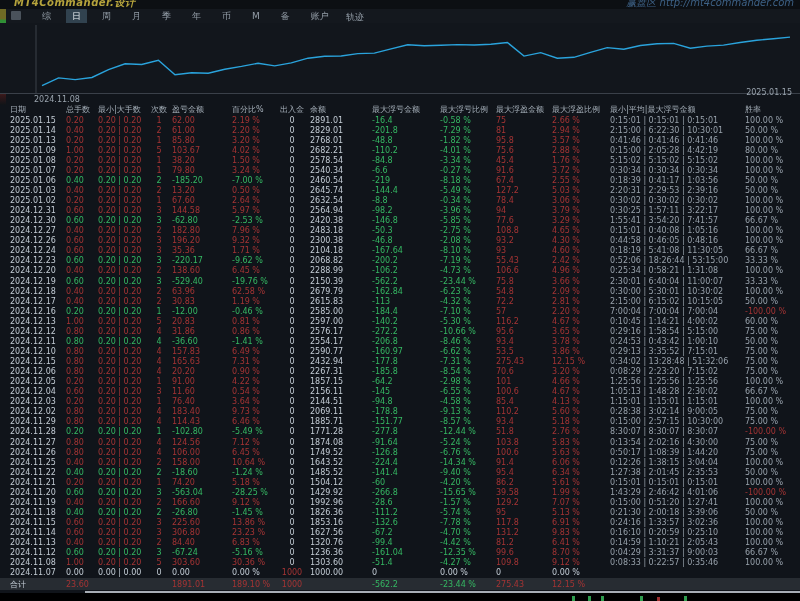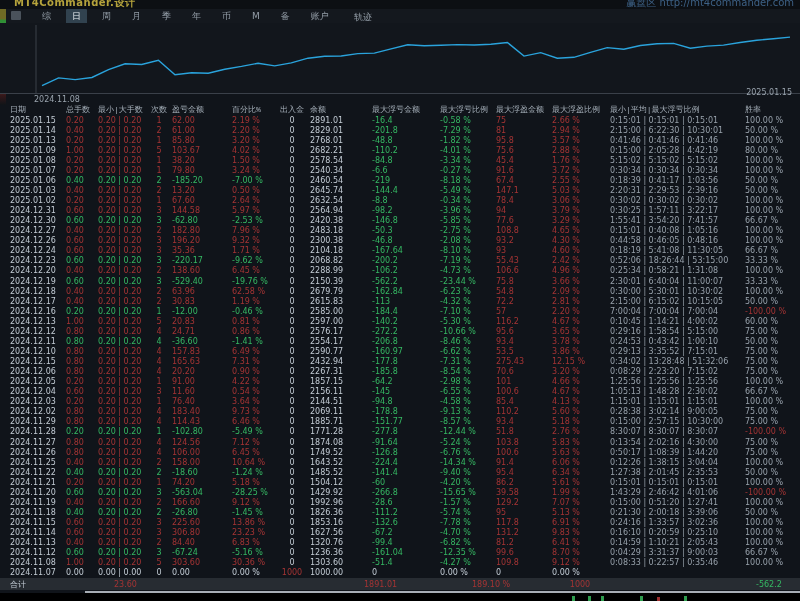--- a/index.html
+++ b/index.html
@@ -1,52 +1,52 @@
 <!DOCTYPE html>
 <html><head>
 <meta charset="utf-8">
 <style>
   html,body{margin:0;padding:0;background:#000;}
   .app{position:relative;width:800px;height:601px;background:#10141a;overflow:hidden;
        font-family:"DejaVu Sans","Liberation Sans",sans-serif;}
   
-  .titlebar{position:absolute;left:0;top:0;width:800px;height:9px;background:#0c0f13;overflow:hidden;}
+  .titlebar{position:absolute;left:0;top:0;width:800px;height:9px;background:#0c0f13;overflow:hidden;font-style:italic;}
   .title-left{position:absolute;left:14px;top:-4px;font-size:10px;color:#b5a33c;font-weight:bold;letter-spacing:.5px;}
   .title-right{position:absolute;right:6px;top:-4px;font-size:10px;color:#3d6186;}
   
   .menubar{position:absolute;left:0;top:9px;width:800px;height:14px;background:#14181e;}
   .menu-icon{position:absolute;left:11px;top:2px;width:10px;height:9px;background:#4a525b;border-radius:1px;}
   .menu-items{position:absolute;left:36px;top:0;height:14px;display:flex;align-items:center;}
   .menu-item{color:#939da7;font-size:9px;padding:1px 6px;margin-right:9px;cursor:default;}
   .menu-item.active{background:#31424f;color:#e8eef3;border-radius:1px;}
-  .menu-extra{position:absolute;left:354px;top:2px;color:#939da7;font-size:9px;}
+  .menu-extra{position:absolute;left:346px;top:2px;color:#939da7;font-size:9px;}
   
   .left-strip{position:absolute;left:0;top:9px;width:6px;height:96px;
      background:linear-gradient(to bottom,#6f6a25 0%,#6f6a25 10%,#2f8f35 12%,#3fae45 38%,#2c7a31 52%,#1f5523 66%,#14321a 74%,#6e2a2a 82%,#35181a 90%,#101418 100%);}
   
   .chart{position:absolute;left:0;top:23px;width:800px;height:70px;background:#12161c;border-bottom:1px solid #3a4049;}
   .chart svg{display:block;}
   .chart-footer{position:absolute;left:0;top:95px;width:800px;height:9px;}
   .x-start{position:absolute;left:34px;top:0;font-size:8px;color:#9aa4ae;}
   .x-end{position:absolute;right:8px;top:-7px;font-size:8px;color:#9aa4ae;}
   
   .grid-row{display:grid;grid-template-columns:56px 32px 50px 24px 60px 44px 34px 62px 68px 56px 56px 58px 135px 52px;
             align-items:center;padding-left:8px;}
   .thead{position:absolute;left:0;top:104px;width:792px;height:11px;font-size:8px;color:#a6b0ba;}
   .tbody{position:absolute;left:0;top:115px;width:792px;}
   .tbody .grid-row{height:10.07px;font-size:8px;}
-  .total{position:absolute;left:0;top:578px;width:792px;height:12px;background:#272c32;font-size:8px;gap:48px;}
+  .total{position:absolute;left:0;top:578px;width:792px;height:12px;background:#272c32;font-size:8px;}
   .cell{white-space:nowrap;overflow:hidden;padding-left:2px;}
   .c-center{text-align:center;}
   .red{color:#a53434;}
   .green{color:#35b863;}
   .date{color:#c3ccd5;}
   .dim{color:#c3ccd5;}
   .time{color:#97a1ab;}
-  .hdr{color:#a6b0ba;font-family:Liberation Mono, monospace;}
+  .hdr{color:#a6b0ba;}
   .scroll-line{position:absolute;left:85px;top:591px;width:715px;height:2px;background:#a7adb4;}
   .bottom-strip{position:absolute;left:0;top:593px;width:800px;height:8px;background:#000;}
   .tick{position:absolute;bottom:0;width:3px;}
   .tick.g{background:#2f9e4f;}
   .tick.r{background:#9e2f2f;}
 </style>
 </head>
 <body>
 
 <div class="app">
@@ -92,21 +92,21 @@
       <span class="cell hdr">最小|大手数</span>
       <span class="cell hdr c-center">次数</span>
       <span class="cell hdr">盈亏金额</span>
       <span class="cell hdr">百分比%</span>
       <span class="cell hdr c-center">出入金</span>
       <span class="cell hdr">余额</span>
       <span class="cell hdr">最大浮亏金额</span>
       <span class="cell hdr">最大浮亏比例</span>
       <span class="cell hdr">最大浮盈金额</span>
       <span class="cell hdr">最大浮盈比例</span>
-      <span class="cell hdr">最小|平均|最大浮亏比例</span>
+      <span class="cell hdr">最小|平均|最大浮亏金额</span>
       <span class="cell hdr">胜率</span>
     </div>
   <div class="tbody" id="table-body">
       <div class="grid-row">
         <span class="cell date">2025.01.15</span>
         <span class="cell red">0.20</span>
         <span class="cell red">0.20 | 0.20</span>
         <span class="cell red c-center">1</span>
         <span class="cell red">62.00</span>
         <span class="cell red">2.19 %</span>
@@ -219,21 +219,21 @@
         <span class="cell date">2025.01.03</span>
         <span class="cell red">0.40</span>
         <span class="cell red">0.20 | 0.20</span>
         <span class="cell red c-center">2</span>
         <span class="cell red">13.20</span>
         <span class="cell red">0.50 %</span>
         <span class="cell dim c-center">0</span>
         <span class="cell dim">2645.74</span>
         <span class="cell green">-144.4</span>
         <span class="cell green">-5.49 %</span>
-        <span class="cell red">147.1</span>
+        <span class="cell red">127.2</span>
         <span class="cell red">5.03 %</span>
         <span class="cell time">2:20:31 | 2:29:53 | 2:39:16</span>
         <span class="cell time">50.00 %</span>
       </div>
       <div class="grid-row">
         <span class="cell date">2025.01.02</span>
         <span class="cell red">0.20</span>
         <span class="cell red">0.20 | 0.20</span>
         <span class="cell red c-center">1</span>
         <span class="cell red">67.60</span>
@@ -437,21 +437,21 @@
         <span class="cell red">116.2</span>
         <span class="cell red">4.67 %</span>
         <span class="cell time">0:10:45 | 1:14:21 | 4:00:02</span>
         <span class="cell time">60.00 %</span>
       </div>
       <div class="grid-row">
         <span class="cell date">2024.12.12</span>
         <span class="cell red">0.80</span>
         <span class="cell red">0.20 | 0.20</span>
         <span class="cell red c-center">4</span>
-        <span class="cell red">24.71</span>
+        <span class="cell red">31.86</span>
         <span class="cell red">0.86 %</span>
         <span class="cell dim c-center">0</span>
         <span class="cell dim">2576.17</span>
         <span class="cell green">-272.2</span>
         <span class="cell green">-10.66 %</span>
         <span class="cell red">95.6</span>
         <span class="cell red">3.65 %</span>
         <span class="cell time">0:29:16 | 1:58:54 | 5:15:00</span>
         <span class="cell time">75.00 %</span>
       </div>
@@ -778,21 +778,21 @@
       <div class="grid-row">
         <span class="cell date">2024.11.13</span>
         <span class="cell red">0.40</span>
         <span class="cell red">0.20 | 0.20</span>
         <span class="cell red c-center">2</span>
         <span class="cell red">84.40</span>
         <span class="cell red">6.83 %</span>
         <span class="cell dim c-center">0</span>
         <span class="cell dim">1320.76</span>
         <span class="cell green">-99.4</span>
-        <span class="cell green">-6.82 %</span>
+        <span class="cell green">-4.42 %</span>
         <span class="cell red">81.2</span>
         <span class="cell red">6.41 %</span>
         <span class="cell time">0:14:59 | 1:10:21 | 2:05:43</span>
         <span class="cell time">100.00 %</span>
       </div>
       <div class="grid-row">
         <span class="cell date">2024.11.12</span>
         <span class="cell green">0.60</span>
         <span class="cell green">0.20 | 0.20</span>
         <span class="cell green c-center">3</span>

